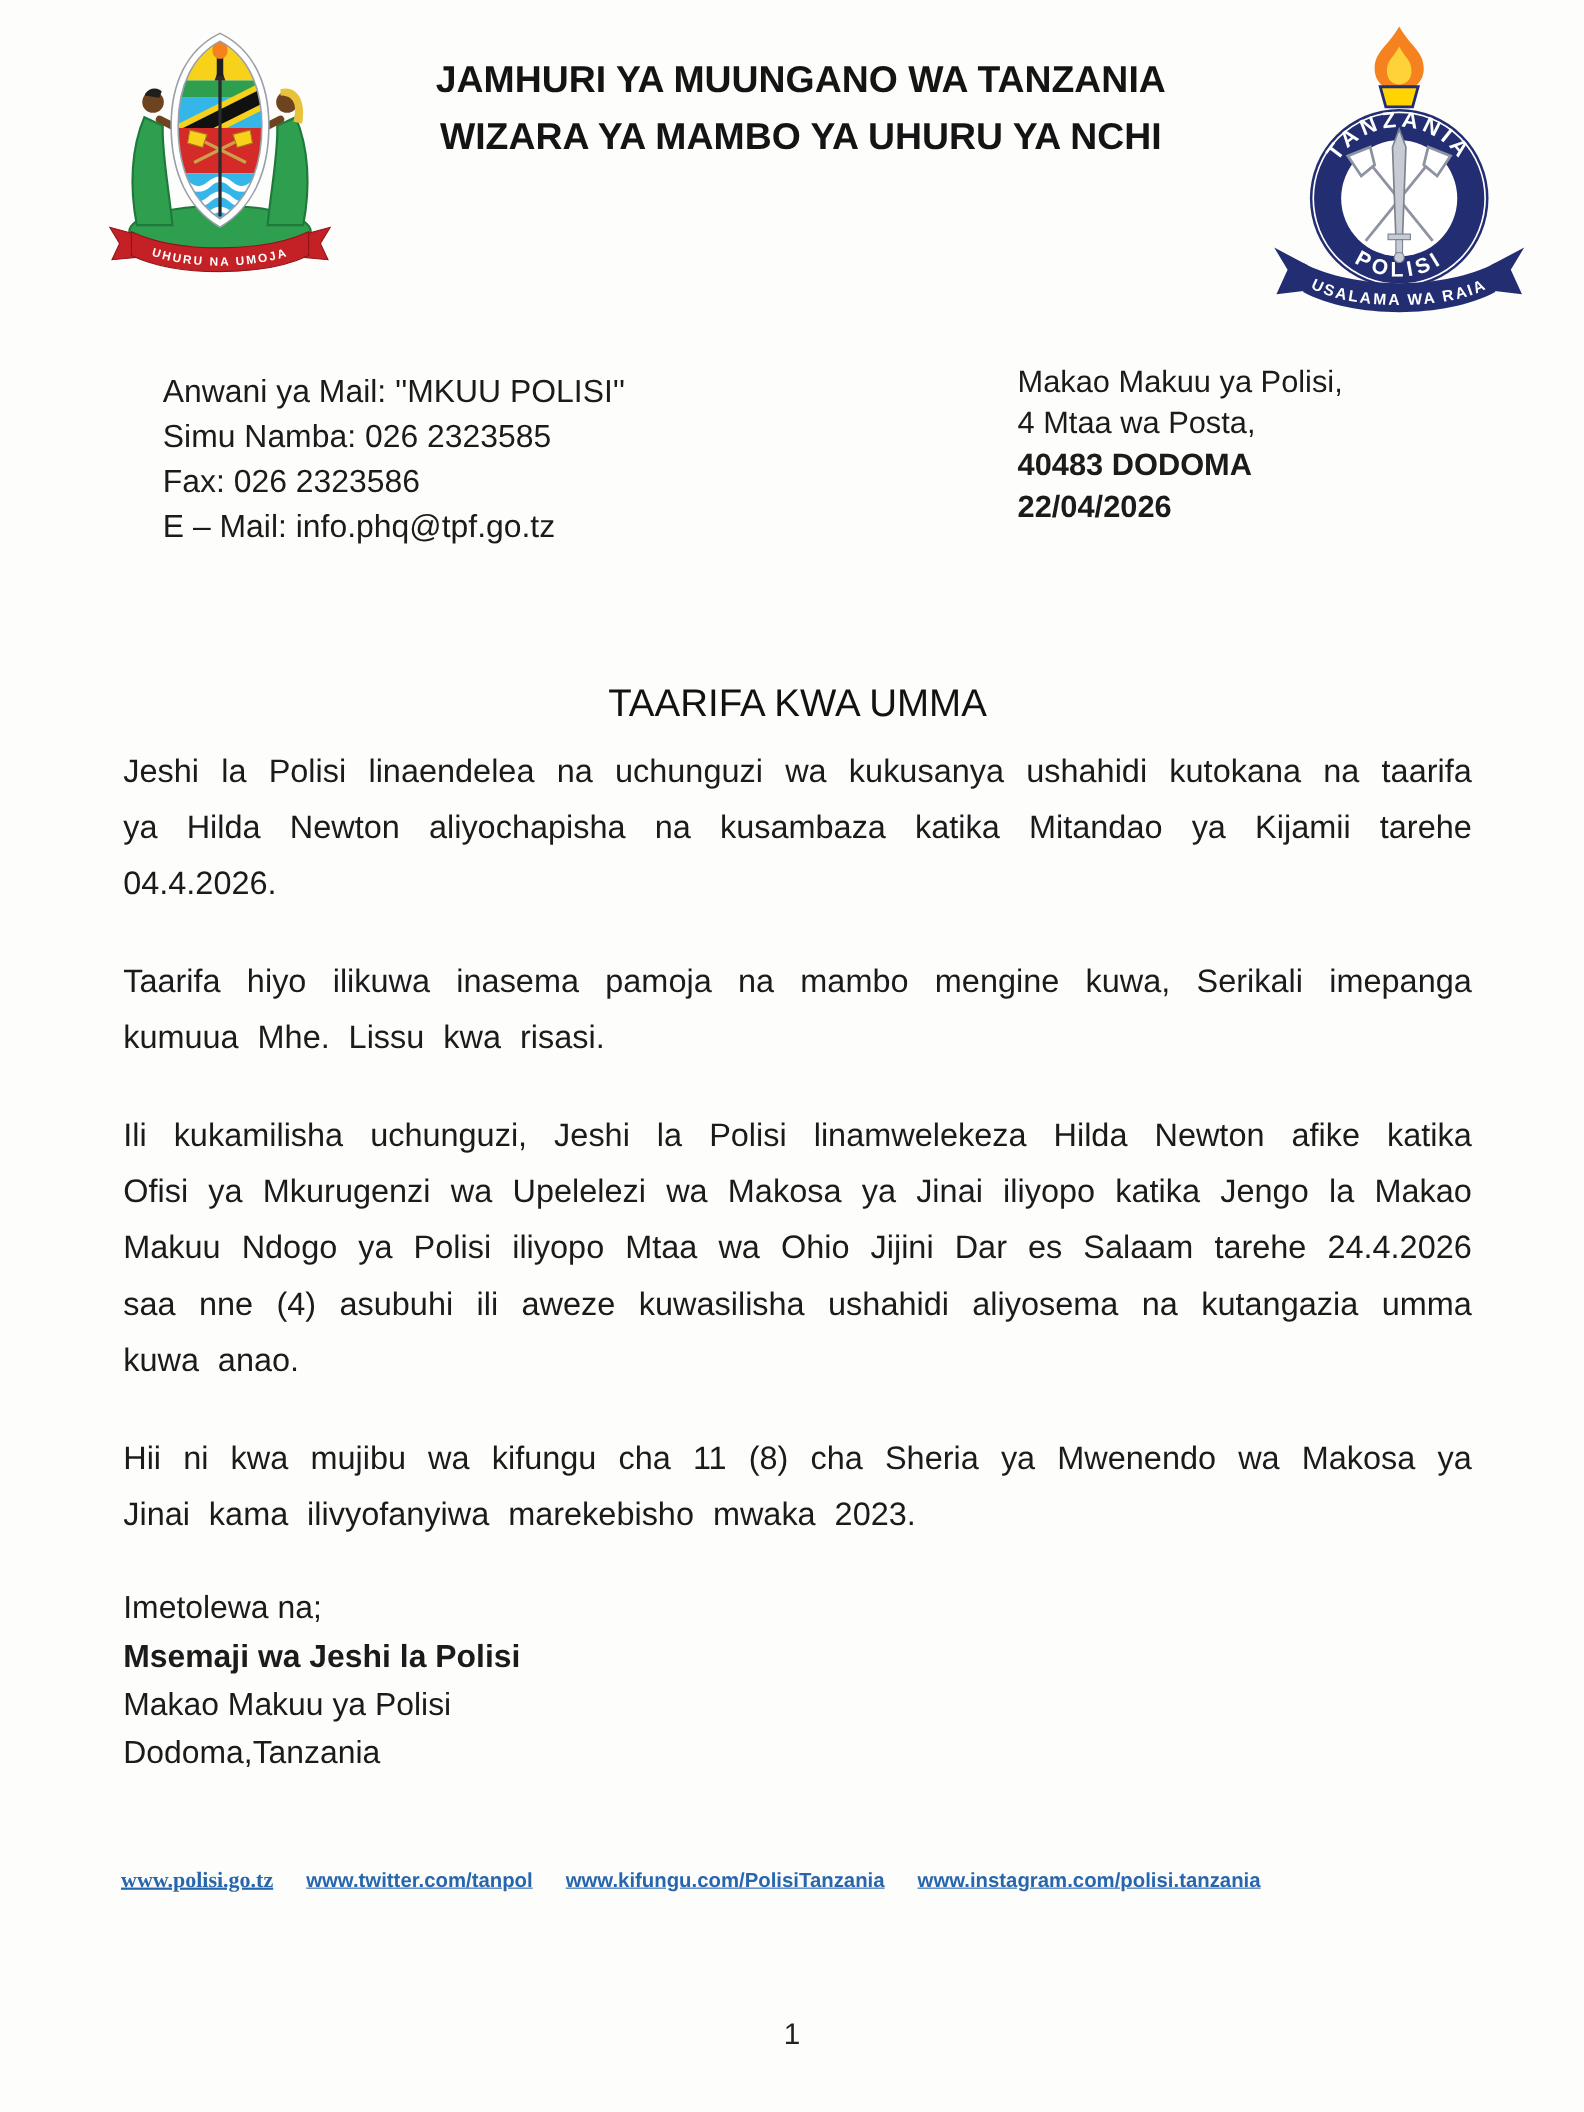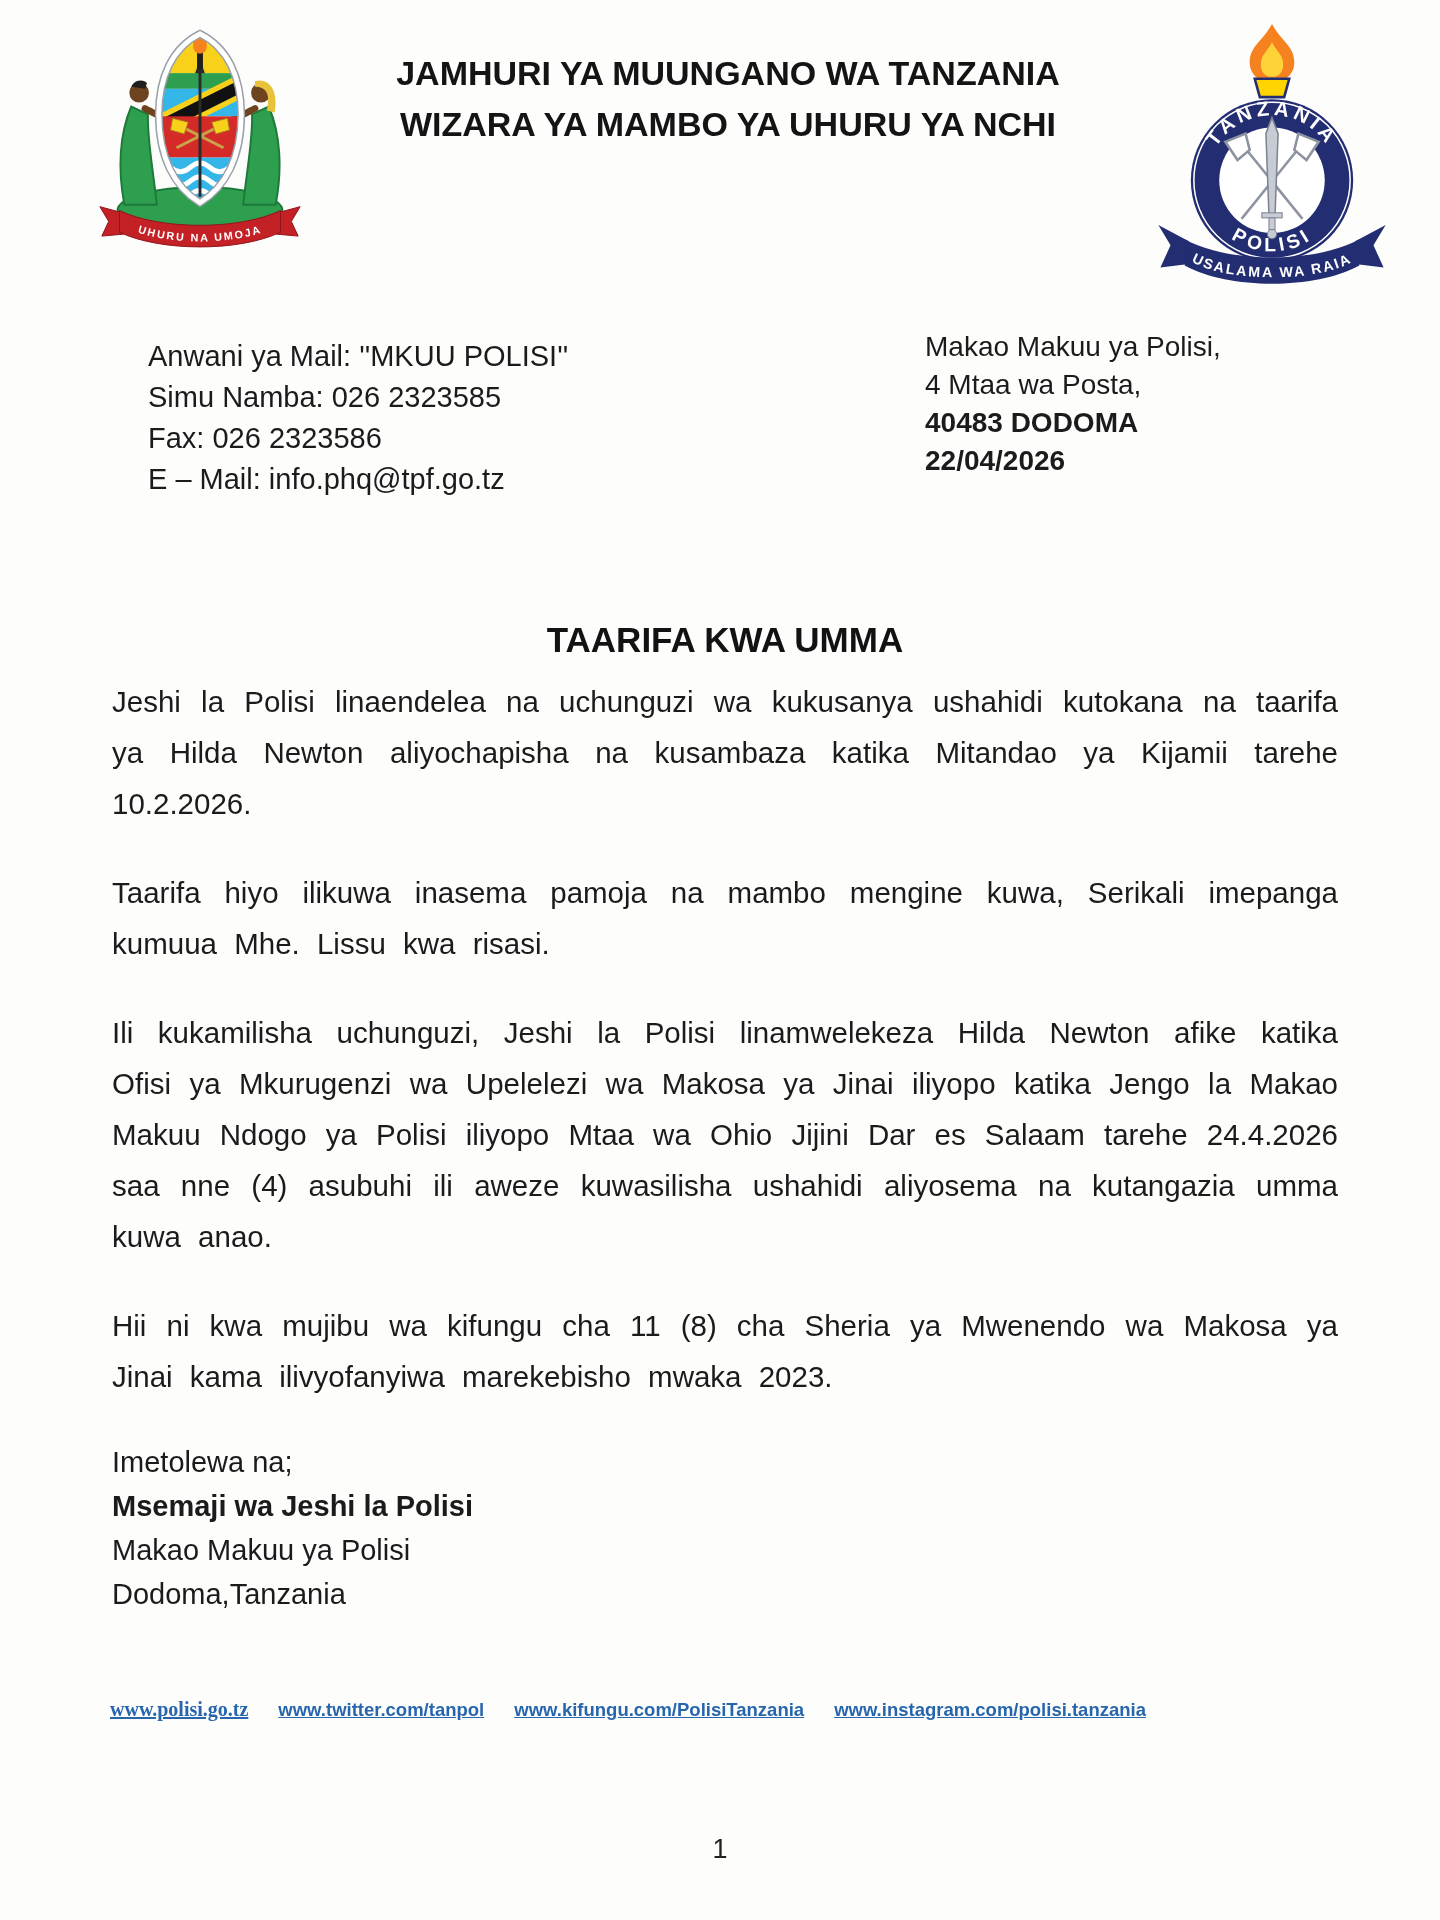--- a/index.html
+++ b/index.html
@@ -18,21 +18,21 @@
   .arms-wrap{width:218px;flex:0 0 auto;}
   .badge-wrap{width:248px;flex:0 0 auto;display:flex;justify-content:flex-end;}
   .header-text{flex:1 1 auto;text-align:center;padding-top:28px;font-weight:bold;font-size:34px;line-height:51px;color:#141414;}
 
   
   .contact{position:absolute;left:148px;top:336px;font-size:29px;line-height:41px;}
   .address{position:absolute;left:925px;top:328px;font-size:28px;line-height:38px;}
   .bold{font-weight:bold;}
 
   
-  .doc-title{position:absolute;top:620px;left:112px;width:1226px;text-align:center;font-size:35px;font-weight:bold;color:#121212;}
+  .doc-title{position:absolute;top:620px;left:112px;width:1226px;text-align:center;font-size:35px;font-weight:normal;color:#121212;}
   .body-text{position:absolute;top:676px;left:112px;width:1226px;font-size:29.5px;line-height:51px;text-align:justify;word-spacing:9px;}
   .body-text p{margin:0 0 38px 0;}
 
   .signature{margin-top:14px;font-size:29px;line-height:44px;text-align:left;word-spacing:normal;}
 
   
   .footer-links{position:absolute;top:1698px;left:110px;display:flex;gap:30px;align-items:baseline;}
   .footer-links a{color:#2766ad;font-weight:bold;font-size:18.5px;text-decoration:underline;cursor:pointer;}
   .footer-links a.link-serif{font-family:"Liberation Serif",serif;font-size:20px;}
   .page-number{position:absolute;top:1834px;left:0;width:100%;text-align:center;font-size:27px;color:#222;}
@@ -166,21 +166,21 @@
   <div class="address">
     <div>Makao Makuu ya Polisi,</div>
     <div>4 Mtaa wa Posta,</div>
     <div class="bold">40483 DODOMA</div>
     <div class="bold">22/04/2026</div>
   </div>
 
   <div class="doc-title">TAARIFA KWA UMMA</div>
 
   <div class="body-text">
-    <p>Jeshi la Polisi linaendelea na uchunguzi wa kukusanya ushahidi kutokana na taarifa ya Hilda Newton aliyochapisha na kusambaza katika Mitandao ya Kijamii tarehe 10.2.2026.</p>
+    <p>Jeshi la Polisi linaendelea na uchunguzi wa kukusanya ushahidi kutokana na taarifa ya Hilda Newton aliyochapisha na kusambaza katika Mitandao ya Kijamii tarehe 04.4.2026.</p>
     <p>Taarifa hiyo ilikuwa inasema pamoja na mambo mengine kuwa, Serikali imepanga kumuua Mhe. Lissu kwa risasi.</p>
     <p>Ili kukamilisha uchunguzi, Jeshi la Polisi linamwelekeza Hilda Newton afike katika Ofisi ya Mkurugenzi wa Upelelezi wa Makosa ya Jinai iliyopo katika Jengo la Makao Makuu Ndogo ya Polisi iliyopo Mtaa wa Ohio Jijini Dar es Salaam tarehe 24.4.2026 saa nne (4) asubuhi ili aweze kuwasilisha ushahidi aliyosema na kutangazia umma kuwa anao.</p>
     <p>Hii ni kwa mujibu wa kifungu cha 11 (8) cha Sheria ya Mwenendo wa Makosa ya Jinai kama ilivyofanyiwa marekebisho mwaka 2023.</p>
 
     <div class="signature">
       <div>Imetolewa na;</div>
       <div class="bold">Msemaji wa Jeshi la Polisi</div>
       <div>Makao Makuu ya Polisi</div>
       <div>Dodoma,Tanzania</div>
     </div>

